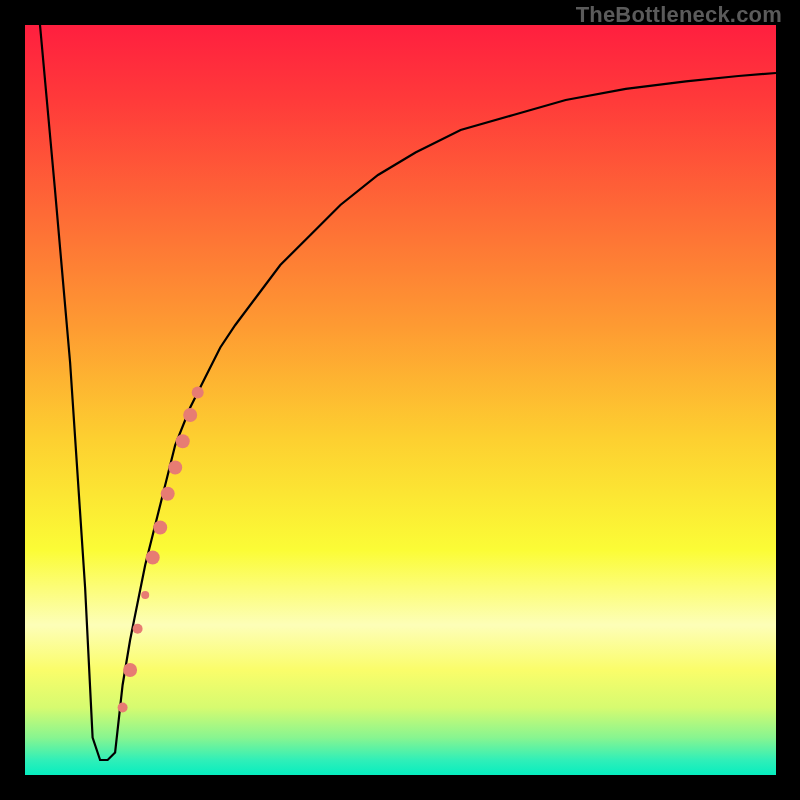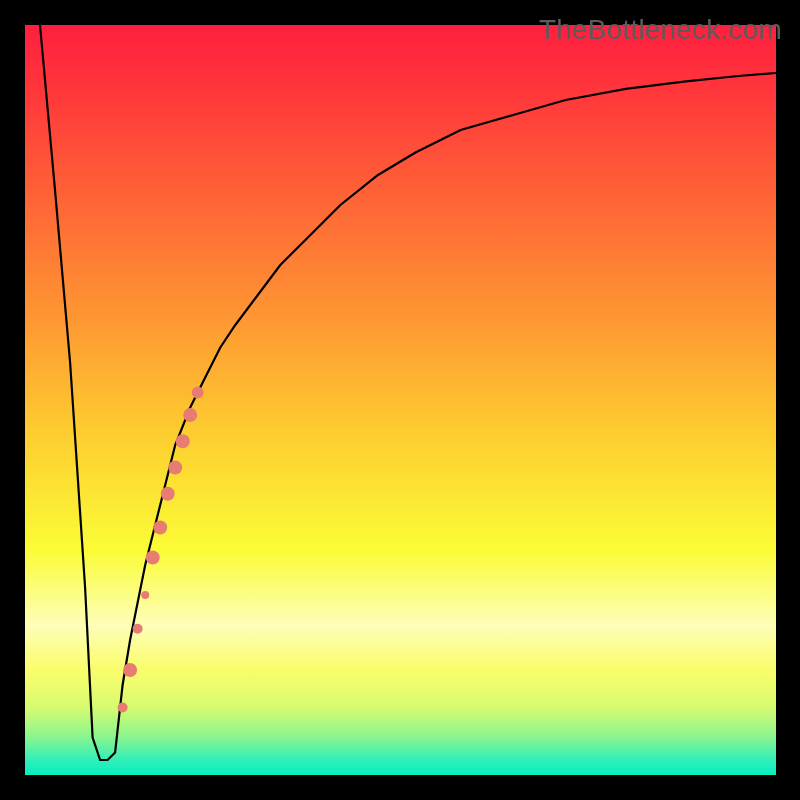--- a/index.html
+++ b/index.html
@@ -15,25 +15,25 @@
     width: 800px;
     height: 800px;
   }
   svg {
     position: absolute;
     top: 0;
     left: 0;
   }
   .watermark {
     position: absolute;
-    top: 14px;
+    top: 2px;
     right: 18px;
     font-family: Arial, Helvetica, sans-serif;
-    font-size: 28px;
-    font-weight: 400;
+    font-size: 22px;
+    font-weight: 700;
     color: #5b5b5b;
     letter-spacing: 0.2px;
   }
 </style>
 </head>
 <body>
 
 <div class="stage">
   <svg width="800" height="800" viewBox="0 0 800 800">
     <defs>

